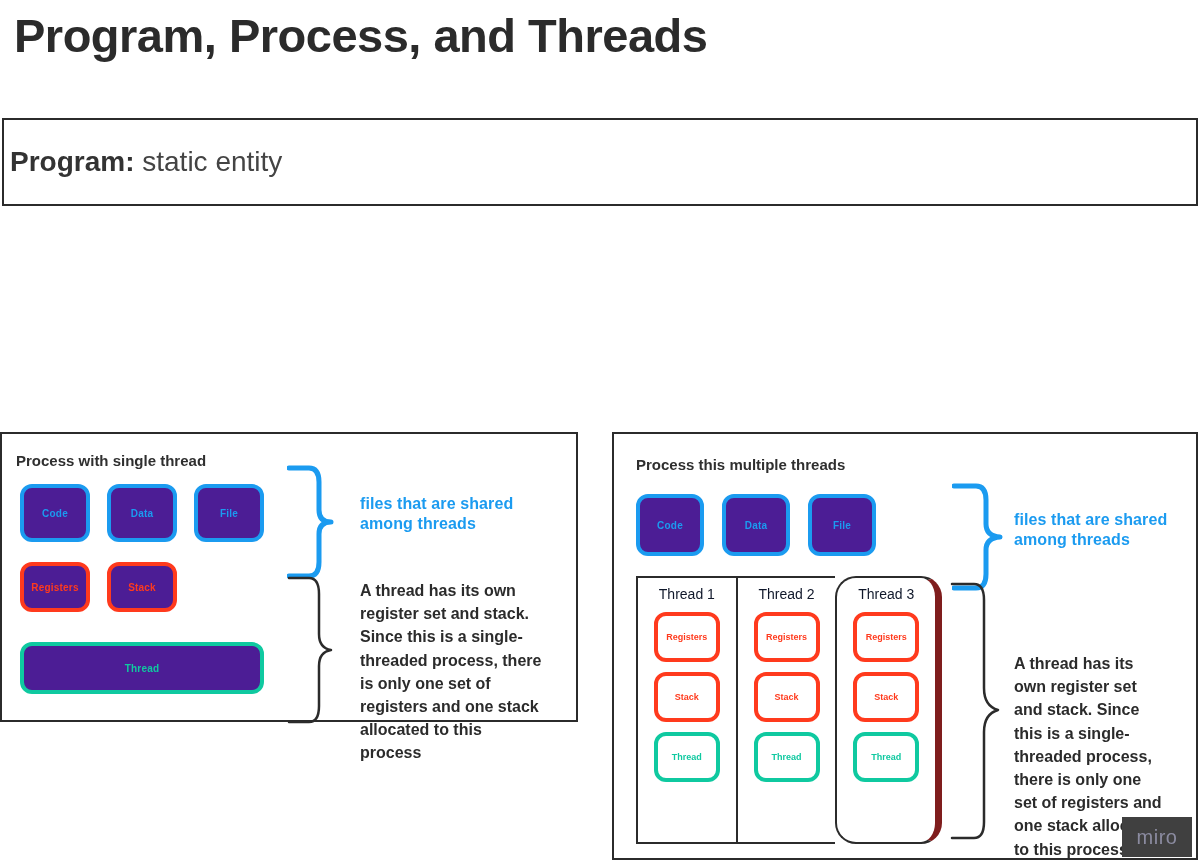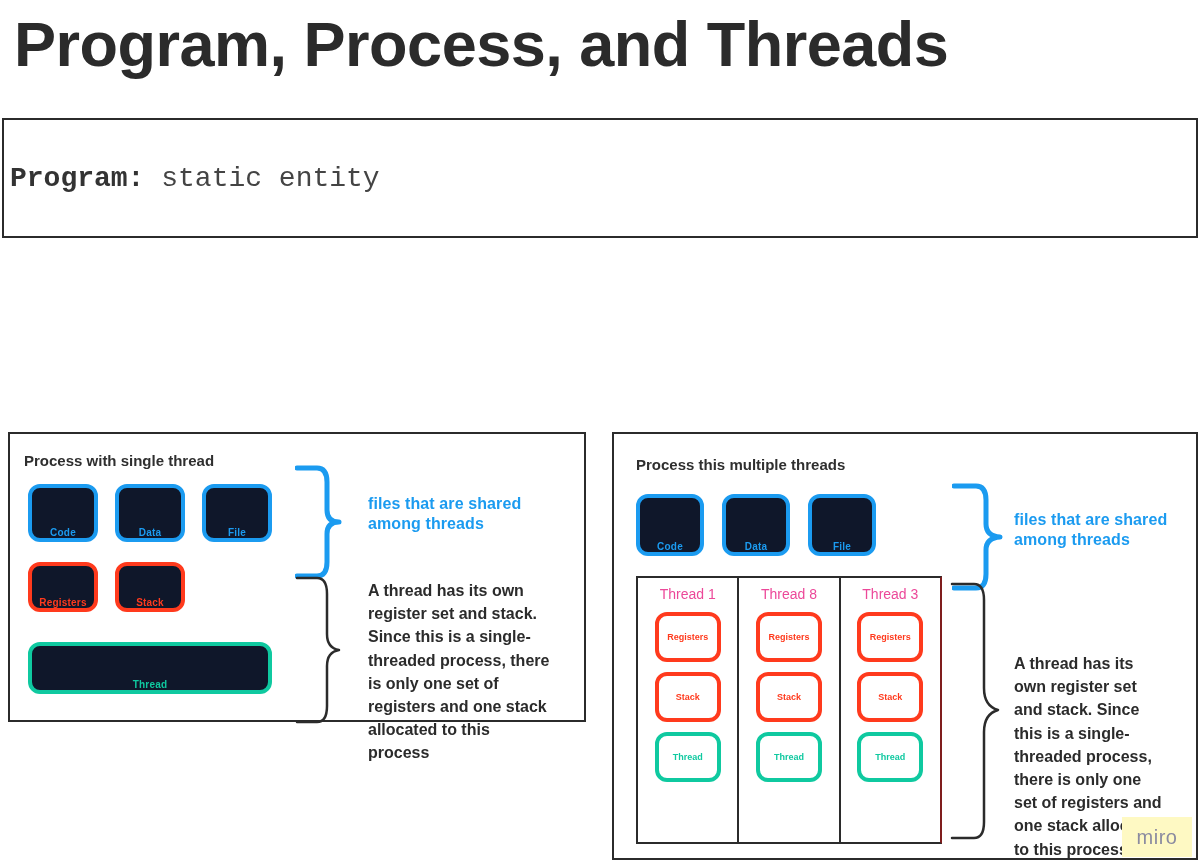--- a/index.html
+++ b/index.html
@@ -7,55 +7,55 @@
     width: 1200px; height: 867px;
     background: #ffffff;
     font-family: "Liberation Sans", sans-serif;
     overflow: hidden;
   }
   #canvas { position: relative; width: 1200px; height: 867px; background: #fff; }
 
   
   .page-title {
     position: absolute; left: 14px; top: 8px;
-    font-size: 63px; font-weight: bold; letter-spacing: -0.5px;
+    font-size: 47px; font-weight: bold; letter-spacing: -0.5px;
     color: #2b2b2b; white-space: nowrap;
   }
 
   
   .defbar {
     position: absolute; left: 2px; width: 1196px;
     border: 2px solid #2b2b2b; background: #fff;
     display: flex; align-items: center;
   }
   .defbar .txt {
     font-size: 28px; color: #444; padding-left: 6px; white-space: nowrap;
   }
   .defbar .txt b { font-weight: bold; color: #333; }
-  #defbar-program { top: 118px; height: 120px; font-family: Liberation Mono, monospace; }
+  #defbar-program { top: 118px; height: 88px; }
   #defbar-process { top: 278px; height: 96px; }
 
   
   .panel {
     position: absolute; border: 2px solid #2b2b2b; background: #fff;
   }
-  #panel-single { left: 8px; top: 432px; width: 578px; height: 290px; }
+  #panel-single { left: 0; top: 432px; width: 578px; height: 290px; }
   #panel-multi  { left: 612px; top: 432px; width: 586px; height: 428px; }
 
   .panel-title {
     position: absolute; font-size: 15px; font-weight: bold; color: #2f2f2f;
     white-space: nowrap;
   }
 
   
   .rbox {
     position: absolute;
     border-radius: 12px;
-    display: flex; align-items: flex-end; justify-content: center;
-    background: #0f172a;
+    display: flex; align-items: center; justify-content: center;
+    background: #4c1d95;
     font-size: 10px; font-weight: bold; letter-spacing: 0.2px;
   }
   .rbox.blue   { border: 4px solid #1B9BF0; color: #1B9BF0; }
   .rbox.red    { border: 4px solid #FF3A1D; color: #FF3A1D; }
   .rbox.green  { border: 4px solid #0FC9A0; color: #0FC9A0; }
 
   
   .note-blue {
     position: absolute; color: #1B9BF0; font-size: 16px; font-weight: bold;
     line-height: 1.25; letter-spacing: 0.1px;
@@ -69,40 +69,40 @@
   #thread-grid {
     position: absolute; left: 22px; top: 142px;
     width: 306px; height: 268px;
     display: flex;
   }
   .thread-col {
     position: relative; flex: 1;
     border: 2px solid #2b2b2b; border-right: none;
     display: flex; flex-direction: column; align-items: center;
   }
-  .thread-col:last-child { border-right: 2px solid #7f1d1d; }
+  .thread-col:last-child { border-right: 7px solid #7f1d1d; border-radius: 21px; }
   .thread-col .col-head {
-    margin-top: 8px; font-size: 14px; color: #ec4899; white-space: nowrap;
+    margin-top: 8px; font-size: 14px; color: #0f172a; white-space: nowrap;
   }
   .thread-col .cell {
     margin-top: 10px; width: 66px; height: 50px;
     border-radius: 12px;
     display: flex; align-items: center; justify-content: center;
     font-size: 9px; font-weight: bold; background: #fff;
   }
   .cell.red   { border: 4px solid #FF3A1D; color: #FF3A1D; }
   .cell.green { border: 4px solid #0FC9A0; color: #0FC9A0; }
 
   
   .brace { position: absolute; }
 
   
   #miro-badge {
     position: absolute; right: 8px; bottom: 10px;
-    width: 70px; height: 40px; background: #fef9c3;
+    width: 70px; height: 40px; background: #404040;
     display: flex; align-items: center; justify-content: center;
     font-size: 20px; color: #8b8ba0; letter-spacing: 0.5px;
   }
 </style>
 </head>
 <body>
 
 <div id="canvas">
 
   <div class="page-title">Program, Process, and Threads</div>
@@ -181,21 +181,21 @@
         </div>
         <div class="cell red">
           <span>Stack</span>
         </div>
         <div class="cell green">
           <span>Thread</span>
         </div>
       </div>
 
       <div class="thread-col">
-        <div class="col-head">Thread 8</div>
+        <div class="col-head">Thread 2</div>
         <div class="cell red">
           <span>Registers</span>
         </div>
         <div class="cell red">
           <span>Stack</span>
         </div>
         <div class="cell green">
           <span>Thread</span>
         </div>
       </div>

